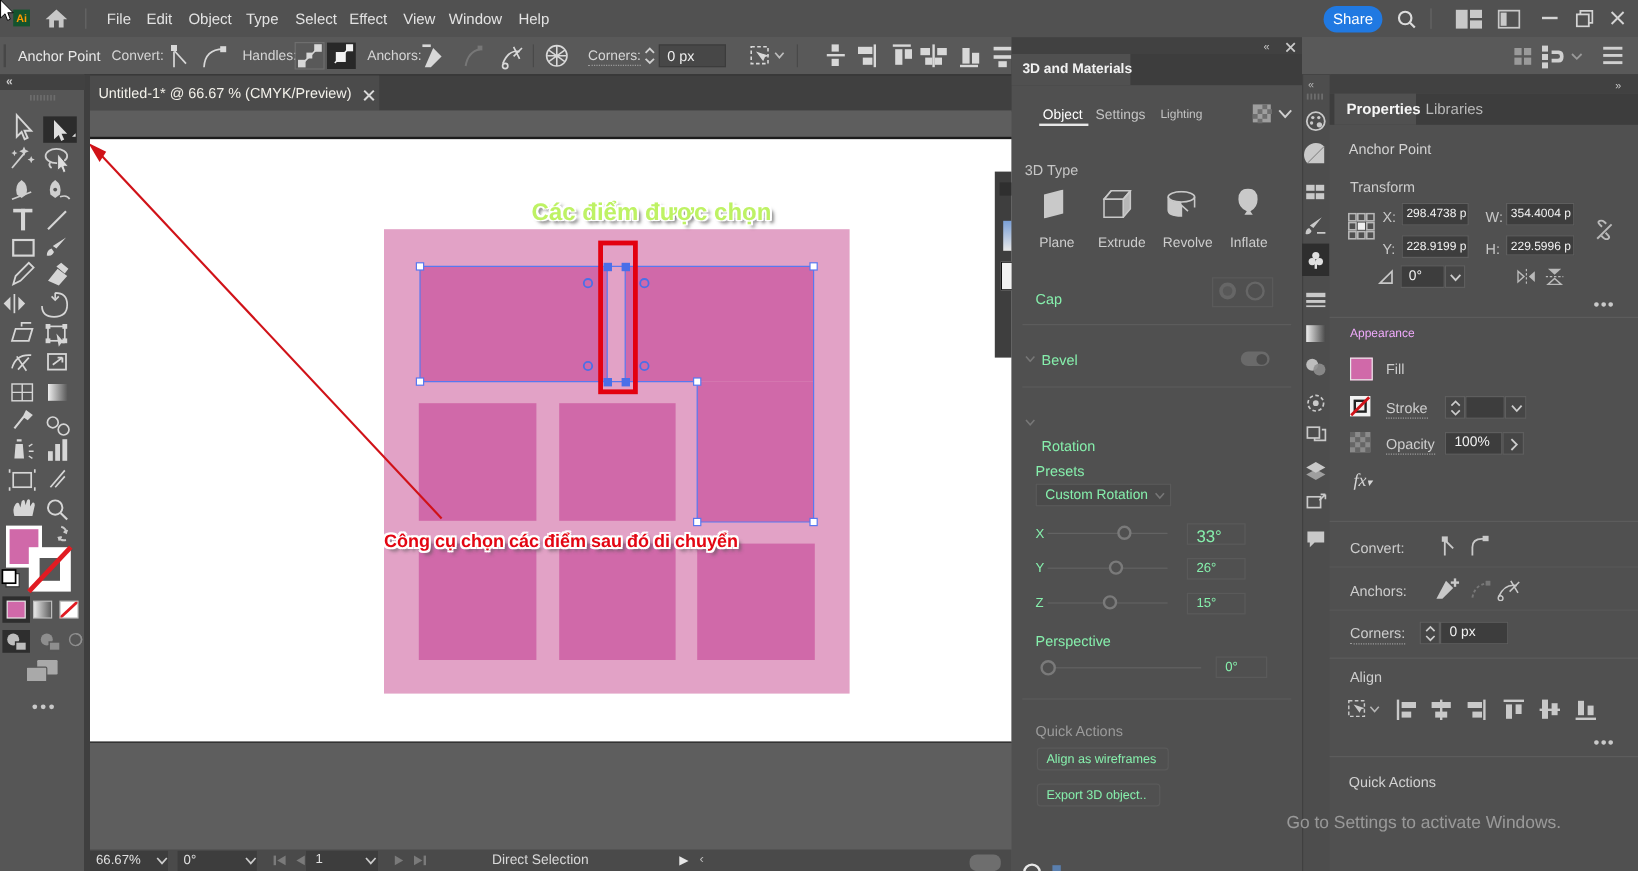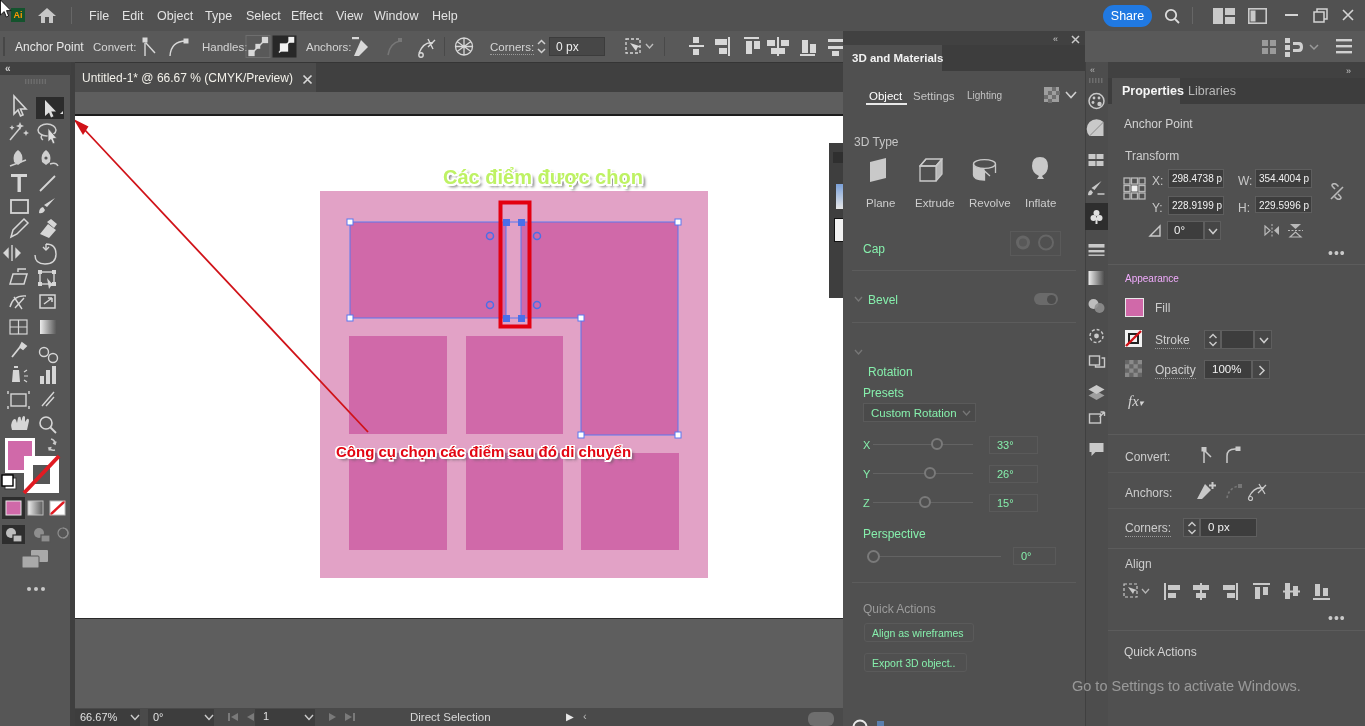--- a/index.html
+++ b/index.html
@@ -391,21 +391,21 @@
 
       <rect x="425.5" y="110.5" width="29" height="124" fill="none" stroke="#e30010" stroke-width="4"></rect>
 
       <line x1="9" y1="37" x2="293" y2="340" stroke="#d01218" stroke-width="1.8"></line>
       <polygon points="-1.5,27 13.5,34.5 8,43" fill="#d01218"></polygon>
     </svg>
 
     <div class="abs" style="left:368px;top:74px;width:300px;color:#bef264;font-size:20px;font-weight:bold;
          text-shadow:-1.5px -1.5px 0 #fff,1.5px -1.5px 0 #fff,-1.5px 1.5px 0 #fff,1.5px 1.5px 0 #fff,0 -1.5px 0 #fff,0 1.5px 0 #fff,-1.5px 0 0 #fff,1.5px 0 0 #fff,3px 3px 3px rgba(90,90,90,.9);">Các điểm được chọn</div>
     <div class="abs" style="left:245px;top:351px;width:380px;color:#e30613;font-size:15px;font-weight:bold;
-         text-shadow:-1.5px -1.5px 0 #fff,1.5px -1.5px 0 #fff,-1.5px 1.5px 0 #fff,1.5px 1.5px 0 #fff,0 -1.5px 0 #fff,0 1.5px 0 #fff,-1.5px 0 0 #fff,1.5px 0 0 #fff,3px 3px 3px rgba(90,90,90,.9);margin-left:16px;">Công cụ chọn các điểm sau đó di chuyển</div>
+         text-shadow:-1.5px -1.5px 0 #fff,1.5px -1.5px 0 #fff,-1.5px 1.5px 0 #fff,1.5px 1.5px 0 #fff,0 -1.5px 0 #fff,0 1.5px 0 #fff,-1.5px 0 0 #fff,1.5px 0 0 #fff,3px 3px 3px rgba(90,90,90,.9);">Công cụ chọn các điểm sau đó di chuyển</div>
 
     <div class="abs" style="left:754px;top:51px;width:14px;height:155px;background:#3e3e3e;">
       <div class="abs" style="left:4px;top:9px;width:10px;height:11px;background:#2f2f2f;"></div>
       <div class="abs" style="left:7px;top:41px;width:7px;height:25px;background:linear-gradient(#7aa0d8,#e8e8e8);"></div>
       <div class="abs" style="left:5px;top:75px;width:9px;height:22px;background:#f2f2f2;border:1px solid #111;"></div>
     </div>
   </div>
 
   <div class="abs" id="statusbar" style="left:75px;top:708px;width:768px;height:18px;background:#4a4a4a;"></div>
   <div class="abs" style="left:75px;top:709px;width:65px;height:17px;background:#3d3d3d;color:#e0e0e0;font-size:11px;line-height:17px;padding-left:5px;box-sizing:border-box;">66.67%</div>
@@ -524,21 +524,21 @@
       <div class="abs disabled" style="left:7px;top:3px;font-size:11.5px;">Custom Rotation</div>
       <svg class="abs" style="left:98px;top:6px;" width="9" height="7" viewBox="0 0 9 7">
           <path d="M1 1 L4.5 5 L8 1" fill="none" stroke="#777" stroke-width="1.3"></path>
         </svg>
     </div>
 
     <div class="abs disabled" style="left:20px;top:408px;font-size:11px;">X</div>
     <div class="abs" style="left:30px;top:413px;width:100px;height:1px;background:#636363;"></div>
     <div class="abs" style="left:88px;top:407px;width:12px;height:12px;border:2px solid #7a7a7a;border-radius:50%;background:#505050;box-sizing:border-box;"></div>
     <div class="abs" style="left:146px;top:405px;width:49px;height:18px;border:1px solid #5a5a5a;box-sizing:border-box;">
-      <div class="abs disabled" style="left:7px;top:2px;font-size:11px;">33°</div>
+      <div class="abs disabled" style="left:7px;top:2px;font-size:14px;">33°</div>
     </div>
     <div class="abs disabled" style="left:20px;top:437px;font-size:11px;">Y</div>
     <div class="abs" style="left:30px;top:442px;width:100px;height:1px;background:#636363;"></div>
     <div class="abs" style="left:81px;top:436px;width:12px;height:12px;border:2px solid #7a7a7a;border-radius:50%;background:#505050;box-sizing:border-box;"></div>
     <div class="abs" style="left:146px;top:434px;width:49px;height:18px;border:1px solid #5a5a5a;box-sizing:border-box;">
       <div class="abs disabled" style="left:7px;top:2px;font-size:11px;">26°</div>
     </div>
     <div class="abs disabled" style="left:20px;top:466px;font-size:11px;">Z</div>
     <div class="abs" style="left:30px;top:471px;width:100px;height:1px;background:#636363;"></div>
     <div class="abs" style="left:76px;top:465px;width:12px;height:12px;border:2px solid #7a7a7a;border-radius:50%;background:#505050;box-sizing:border-box;"></div>

